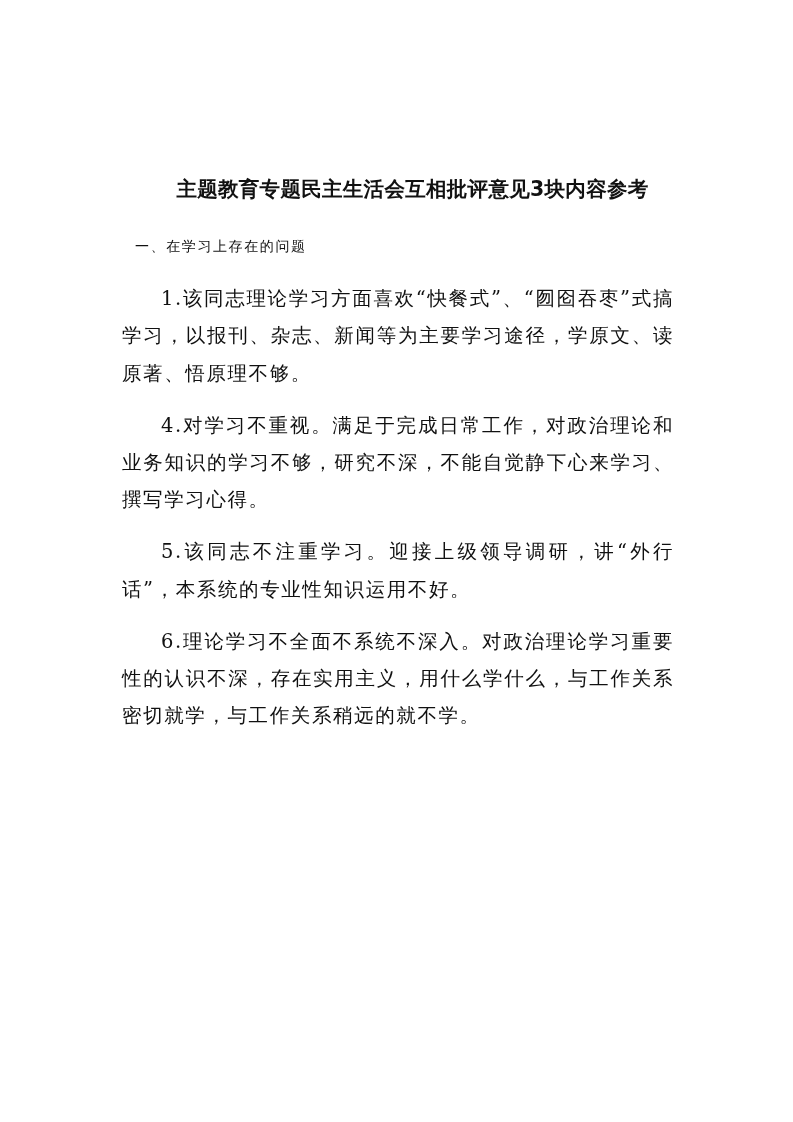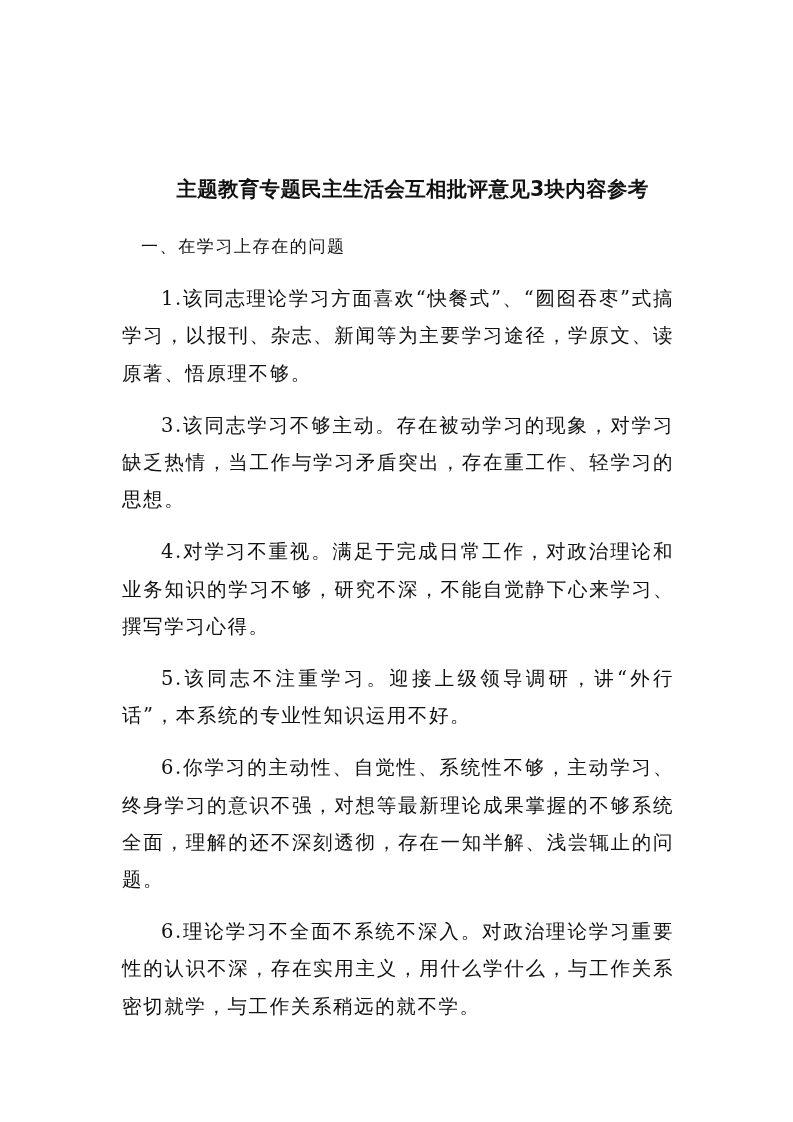--- a/index.html
+++ b/index.html
@@ -48,31 +48,29 @@
       letter-spacing: 1.6px;
     }
     .body p {
       margin: 15px;
       text-indent: 2em;
     }
     .section-heading {
       margin: 0;
       text-indent: 2em;
       font-weight: normal;
-      font-size: 17px;
+      font-size: 14px;
     }
   </style>
 </head>
 <body>
 
 <div class="page">
   <h1 class="title">主题教育专题民主生活会互相批评意见3块内容参考</h1>
 
   <div class="body">
     <h2 class="section-heading">一、在学习上存在的问题</h2>
     <p>1.该同志理论学习方面喜欢“快餐式”、“囫囵吞枣”式搞学习，以报刊、杂志、新闻等为主要学习途径，学原文、读原著、悟原理不够。</p>
-    <p>3.该同志学习不够主动。存在被动学习的现象，对学习缺乏热情，当工作与学习矛盾突出，存在重工作、轻学习的思想。</p>
     <p>4.对学习不重视。满足于完成日常工作，对政治理论和业务知识的学习不够，研究不深，不能自觉静下心来学习、撰写学习心得。</p>
     <p>5.该同志不注重学习。迎接上级领导调研，讲“外行话”，本系统的专业性知识运用不好。</p>
-    <p>6.你学习的主动性、自觉性、系统性不够，主动学习、终身学习的意识不强，对想等最新理论成果掌握的不够系统全面，理解的还不深刻透彻，存在一知半解、浅尝辄止的问题。</p>
     <p>6.理论学习不全面不系统不深入。对政治理论学习重要性的认识不深，存在实用主义，用什么学什么，与工作关系密切就学，与工作关系稍远的就不学。</p>
   </div>
 </div>
 
 </body></html>

